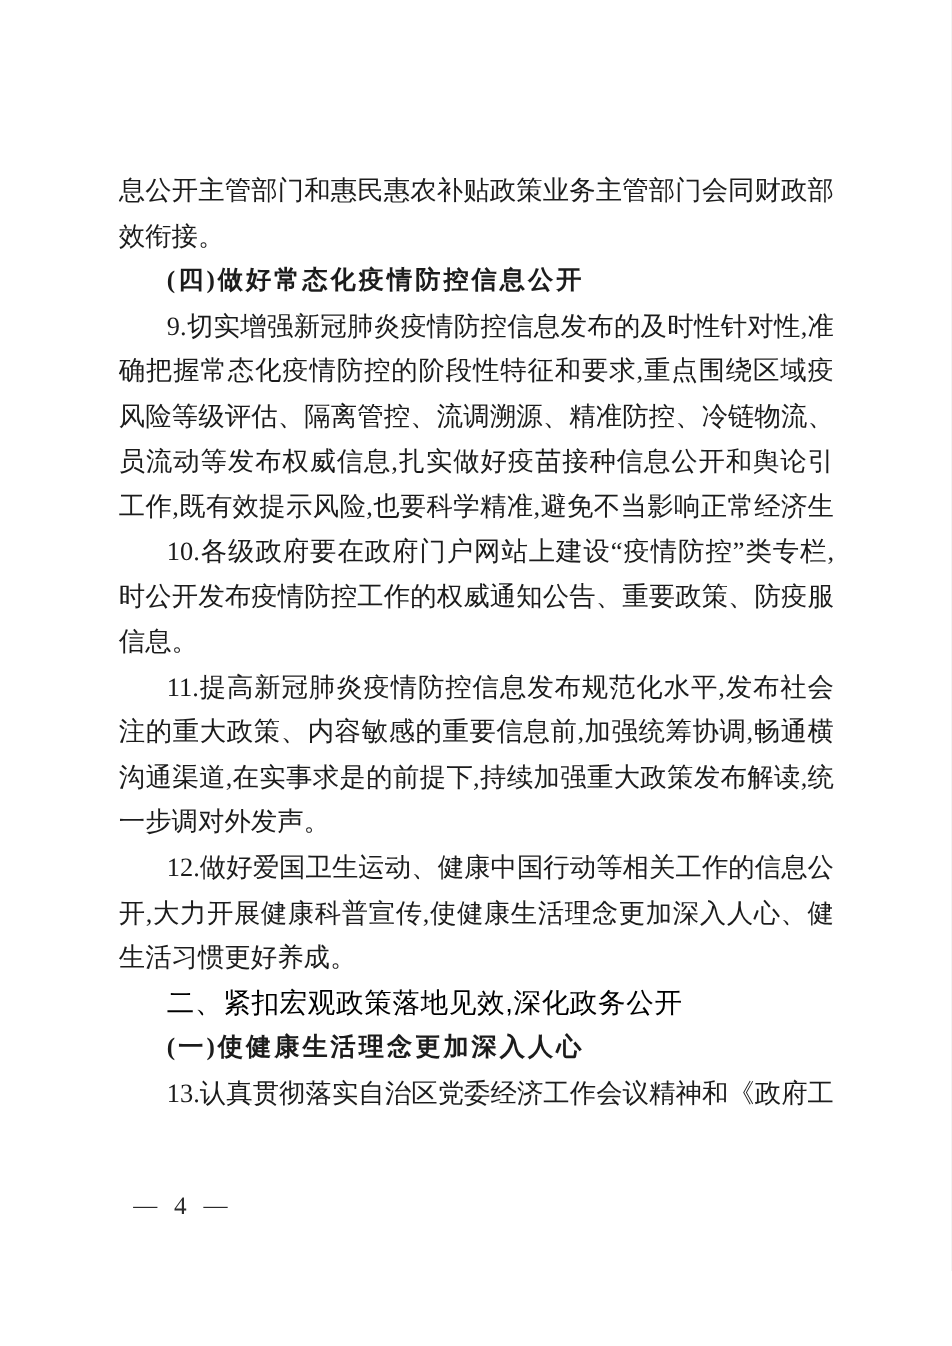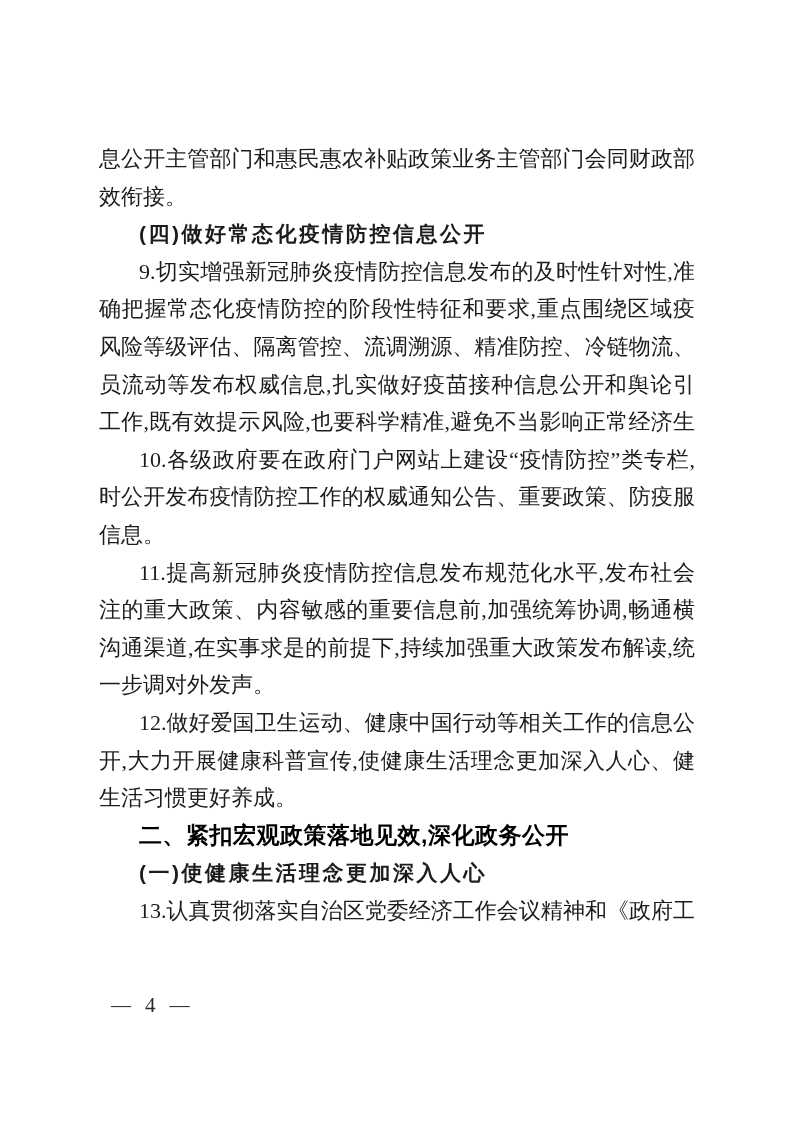--- a/index.html
+++ b/index.html
@@ -37,29 +37,29 @@
     white-space: normal;
     overflow: hidden;
   }
   .line.left {
     text-align: left;
   }
   .line.indent {
     padding-left: 40px;
   }
   .line.kaiti {
-    font-family: Liberation Sans, sans-serif;
+    font-family: Liberation Serif, serif;
     font-weight: 600;
     font-size: 21px;
     letter-spacing: 2.5px;
     text-align: left;
   }
   .line.bold {
     font-family: "Liberation Sans", "DejaVu Sans", sans-serif;
-    font-weight: 700;
+    font-weight: 400;
     font-size: 23px;
     letter-spacing: 0.5px;
     color: #000000;
     text-align: left;
   }
   .footer {
     position: absolute;
     left: 111px;
     top: 993px;
     display: flex;

